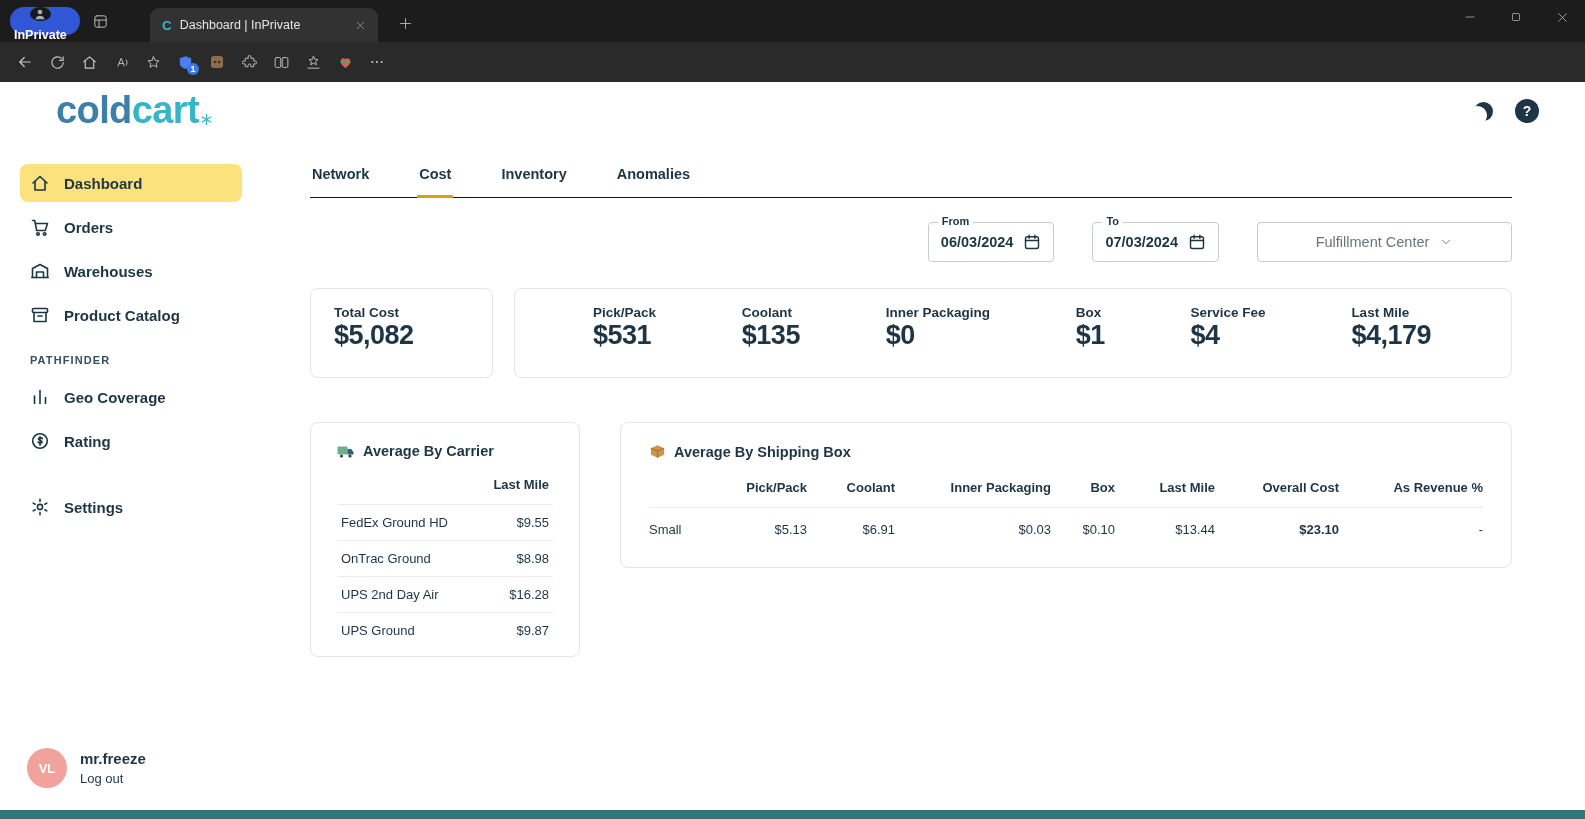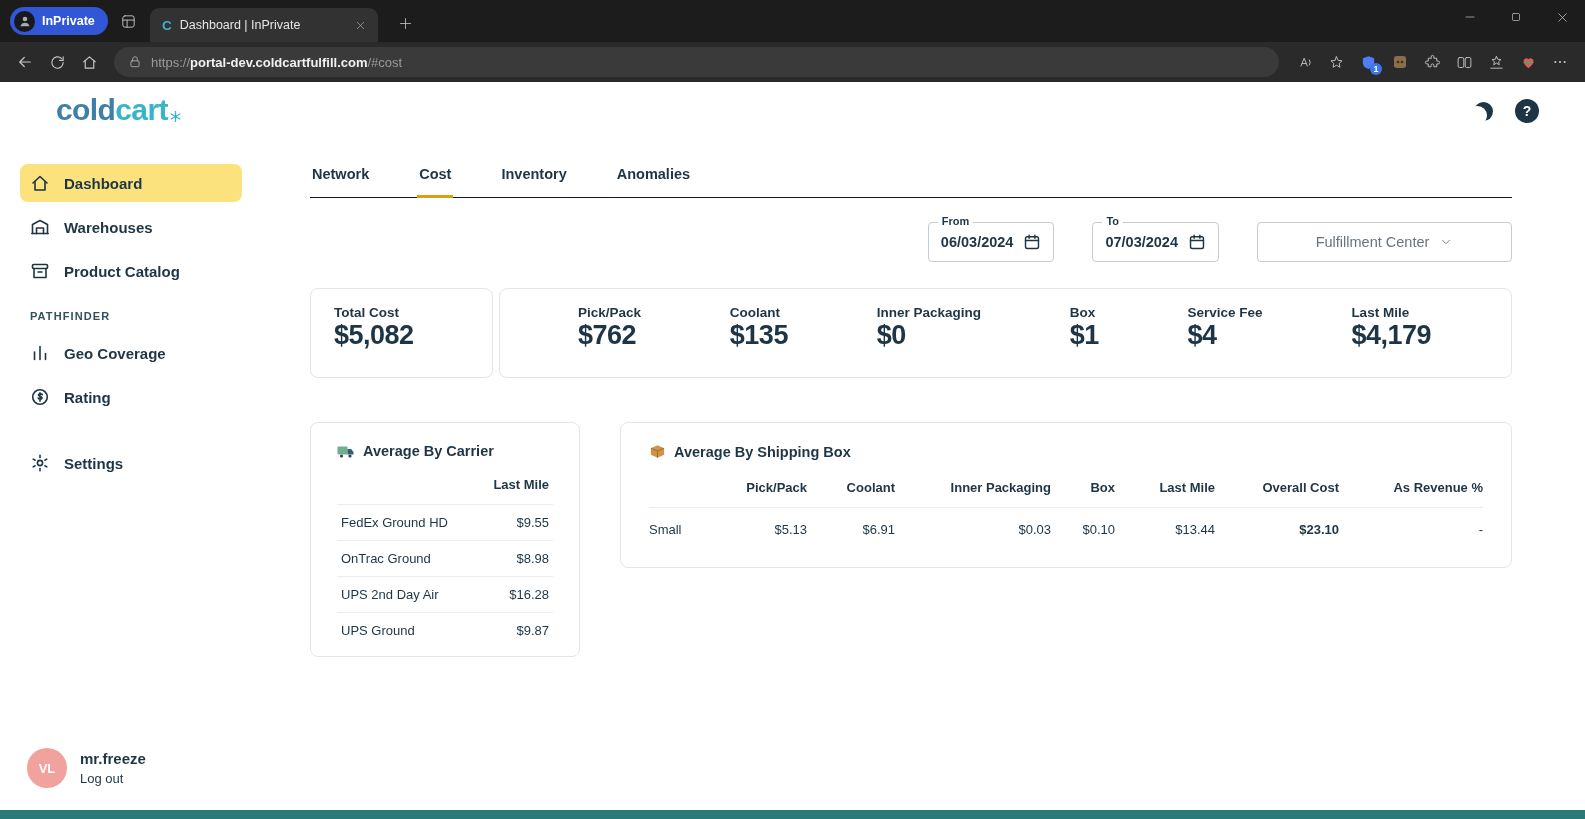--- a/index.html
+++ b/index.html
@@ -2,42 +2,42 @@
 <html><head>
 <meta charset="utf-8">
 <style>
   * { box-sizing: border-box; margin: 0; padding: 0; }
   html,body { width:1585px; height:819px; overflow:hidden; }
   body { font-family:"Liberation Sans", sans-serif; background:#fff; color:#1d3545; }
   .window { width:100%; height:100%; display:flex; flex-direction:column; }
 
   
   .titlebar { height:42px; background:#1c1c1c; flex:none; position:relative; display:flex; align-items:center; padding:0 10px; }
-  .inprivate { height:28px; background:#3156d6; border-radius:14px; color:#fff; display:flex; align-items:center; gap:7px; padding:0 13px 0 4px; font-size:12.5px; font-weight:bold; cursor:pointer; }
+  .inprivate { height:28px; background:#3156d6; border-radius:14px; color:#fff; display:flex; align-items:center; gap:7px; padding:0 13px 0 4px; font-size:12.5px; font-weight:bold; cursor:pointer;flex-direction:column; }
   .inprivate .pill-avatar { width:21px; height:21px; border-radius:50%; background:#17191c; display:flex; align-items:center; justify-content:center; color:#a9adb3; }
   .chrome-btn { width:30px; height:30px; border-radius:6px; display:flex; align-items:center; justify-content:center; color:#c6c6c6; cursor:pointer; flex:none; }
   .tab { position:absolute; left:150px; bottom:0; width:228px; height:34px; background:#323232; border-radius:9px 9px 0 0; display:flex; align-items:center; padding:0 8px 0 12px; gap:8px; cursor:pointer; }
   .favicon { color:#3ab6c9; font-weight:bold; font-size:13.5px; flex:none; }
   .tab-title { color:#e6e6e6; font-size:12.5px; flex:1; white-space:nowrap; overflow:hidden; }
   .tab-close { width:20px; height:20px; border-radius:4px; display:flex; align-items:center; justify-content:center; color:#bdbdbd; cursor:pointer; }
   .newtab { position:absolute; left:390px; bottom:4px; }
   .win-controls { position:absolute; right:0; top:0; height:34px; display:flex; }
   .win-btn { width:46px; height:34px; display:flex; align-items:center; justify-content:center; color:#d2d2d2; cursor:pointer; }
 
   .toolbar { height:40px; background:#2a2a2a; flex:none; display:flex; align-items:center; padding:0 10px; gap:2px; }
   .omnibox { flex:1; height:30px; background:#3a3a3a; border-radius:15px; margin:0 8px; display:flex; align-items:center; gap:9px; padding:0 14px; font-size:13px; cursor:text; }
   .url .dim { color:#9b9b9b; }
   .url .host { color:#f1f1f1; font-weight:bold; }
   .ext-wrap { position:relative; }
   .ext-badge { position:absolute; right:1px; bottom:2px; min-width:12px; height:12px; border-radius:6px; background:#3b78e7; color:#fff; font-size:9px; font-weight:bold; display:flex; align-items:center; justify-content:center; padding:0 2px; }
 
   
   .page { flex:1; display:flex; flex-direction:column; background:#fff; min-height:0; }
   .page-header { height:58px; flex:none; display:flex; align-items:center; padding:0 46px 0 56px; }
-  .logo { font-size:30px; font-weight:bold; letter-spacing:-0.6px; display:flex; align-items:flex-start; cursor:pointer;justify-content:center; }
+  .logo { font-size:38px; font-weight:bold; letter-spacing:-0.6px; display:flex; align-items:flex-start; cursor:pointer;justify-content:center; }
   .logo .cold { color:#3d7fa8; }
   .logo .cart { color:#36b5c8; }
   .logo .flake { margin:2px 0 0 2px; }
   .header-right { margin-left:auto; display:flex; align-items:center; gap:22px; }
   .moon { width:19px; height:19px; border-radius:50%; box-shadow: inset -6px 4px 0 0 #1d3545; cursor:pointer; }
   .help-btn { width:24px; height:24px; border-radius:50%; background:#1d3545; color:#fff; font-size:14px; font-weight:bold; display:flex; align-items:center; justify-content:center; cursor:pointer; }
 
   .page-body { flex:1; display:flex; min-height:0; }
   .sidebar { width:280px; flex:none; padding:24px 38px 0 20px; position:relative; }
   .side-item { display:flex; align-items:center; gap:14px; height:38px; padding-left:10px; border-radius:8px; font-size:15px; font-weight:bold; margin-bottom:6px; cursor:pointer; }
@@ -55,21 +55,21 @@
   .tab-item { padding:0 2px 15px; font-size:14.5px; font-weight:bold; position:relative; cursor:pointer; }
   .tab-item.active::after { content:""; position:absolute; left:0; right:0; bottom:-1px; height:3px; background:#d7a115; }
 
   .filters { display:flex; justify-content:flex-end; gap:38px; margin-top:24px; }
   .field { position:relative; height:40px; border:1px solid #c3ccd2; border-radius:4px; display:flex; align-items:center; gap:10px; padding:0 12px; background:#fff; cursor:pointer; }
   .field-label { position:absolute; top:-8px; left:9px; background:#fff; padding:0 4px; font-size:11px; font-weight:bold; color:#1d3545; }
   .field-value { font-size:14.5px; font-weight:bold; white-space:nowrap; }
   .select-field { width:255px; justify-content:center; }
   .select-placeholder { font-size:14.5px; color:#66757f; }
 
-  .stats-row { display:flex; gap:6px; margin-top:26px; }
+  .stats-row { display:flex; gap:21px; margin-top:26px; }
   .card { border:1px solid #e3e6e9; border-radius:8px; background:#fff; }
   .total-card { width:183px; height:90px; padding:16px 0 0 23px; }
   .stat-label { font-size:13.5px; font-weight:bold; }
   .stat-value { font-size:27px; font-weight:bold; letter-spacing:-0.5px; }
   .wide-card { flex:1; height:90px; padding:16px 80px 0 78px; display:flex; justify-content:space-between; }
 
   .cards-row { display:flex; align-items:flex-start; gap:40px; margin-top:44px; }
   .card-title-row { display:flex; align-items:center; gap:8px; font-size:14.5px; font-weight:bold; }
   .carrier-card { width:270px; padding:20px 26px 8px; }
   .carrier-head { text-align:right; font-size:13px; font-weight:bold; padding:18px 4px 12px; }
@@ -151,27 +151,20 @@
           <path d="M20 12a8 8 0 1 1-2.4-5.7"></path>
           <path d="M20 4v5h-5"></path>
         </svg>
     </div>
     <div class="chrome-btn">
       <svg class="ln" width="17" height="17" viewBox="0 0 24 24">
           <path d="M4 11l8-7 8 7"></path>
           <path d="M6 9.5V20h12V9.5"></path>
         </svg>
     </div>
-    <div class="omnibox">
-      <svg class="ln thin" width="14" height="14" viewBox="0 0 24 24" color="#bdbdbd">
-          <rect x="5" y="10" width="14" height="10" rx="2"></rect>
-          <path d="M8 10V7a4 4 0 0 1 8 0v3"></path>
-        </svg>
-      <span class="url"><span class="dim">https://</span><span class="host">portal-dev.coldcartfulfill.com</span><span class="dim">/#cost</span></span>
-    </div>
     <div class="chrome-btn">
       <svg class="ln thin" width="17" height="17" viewBox="0 0 24 24">
           <path d="M7 17l4.5-11L16 17M8.8 13.5h5.4"></path>
           <path d="M19 8.5a6.5 6.5 0 0 1 0 7"></path>
         </svg>
     </div>
     <div class="chrome-btn">
       <svg class="ln thin" width="17" height="17" viewBox="0 0 24 24">
           <path d="M12 4l2.4 5 5.4.6-4 3.7 1.1 5.4-4.9-2.8-4.9 2.8 1.1-5.4-4-3.7 5.4-.6z"></path>
         </svg>
@@ -243,20 +236,28 @@
       <aside class="sidebar">
         <div class="side-item active">
           <svg class="ln" width="20" height="20" viewBox="0 0 20 20">
               <path d="M3 10l7-6.5L17 10"></path>
               <path d="M5 8.6V17h10V8.6"></path>
             </svg>
           <span>Dashboard</span>
         </div>
         <div class="side-item">
           <svg class="ln" width="20" height="20" viewBox="0 0 20 20">
+              <circle cx="8" cy="17" r="1.3"></circle>
+              <circle cx="14.6" cy="17" r="1.3"></circle>
+              <path d="M2.5 3.5h2.2l2 10h8.5L17.5 6.5H6"></path>
+            </svg>
+          <span>Orders</span>
+        </div>
+        <div class="side-item">
+          <svg class="ln" width="20" height="20" viewBox="0 0 20 20">
               <path d="M2.5 16.5V7.5L10 3.5l7.5 4v9"></path>
               <path d="M6.5 16.5v-5.5h7v5.5"></path>
               <path d="M1.8 16.5h16.4"></path>
             </svg>
           <span>Warehouses</span>
         </div>
         <div class="side-item">
           <svg class="ln" width="20" height="20" viewBox="0 0 20 20">
               <rect x="2.5" y="3.5" width="15" height="4" rx="1"></rect>
               <path d="M4 7.5V16.5h12V7.5"></path>
@@ -332,21 +333,21 @@
         </div>
 
         <div class="stats-row">
           <div class="card total-card">
             <div class="stat-label">Total Cost</div>
             <div class="stat-value">$5,082</div>
           </div>
           <div class="card wide-card">
             <div>
               <div class="stat-label">Pick/Pack</div>
-              <div class="stat-value">$762</div>
+              <div class="stat-value">$531</div>
             </div>
             <div>
               <div class="stat-label">Coolant</div>
               <div class="stat-value">$135</div>
             </div>
             <div>
               <div class="stat-label">Inner Packaging</div>
               <div class="stat-value">$0</div>
             </div>
             <div>

